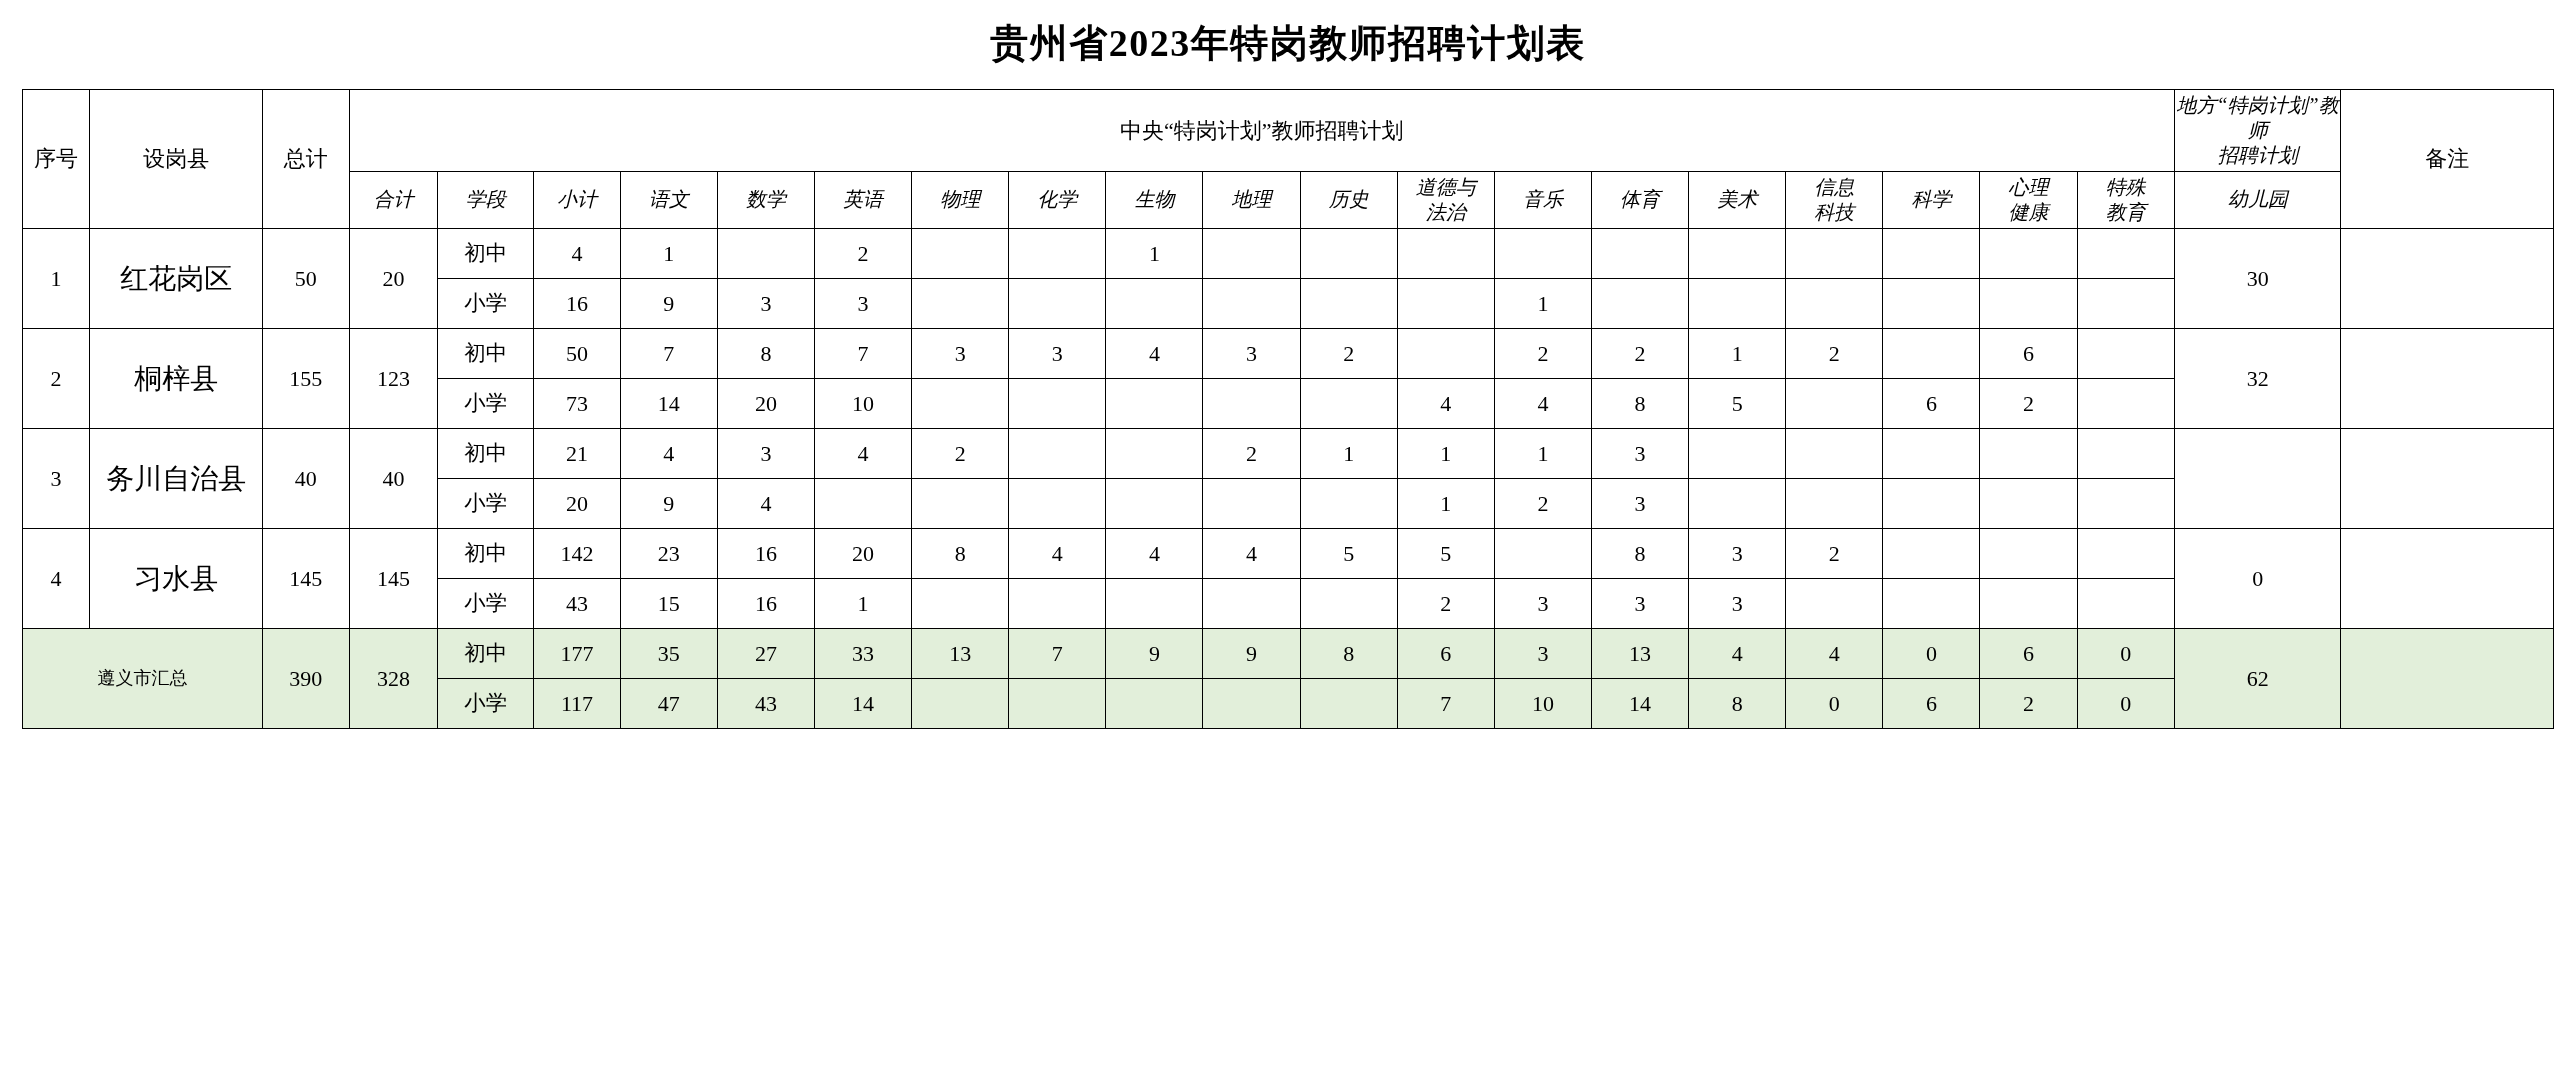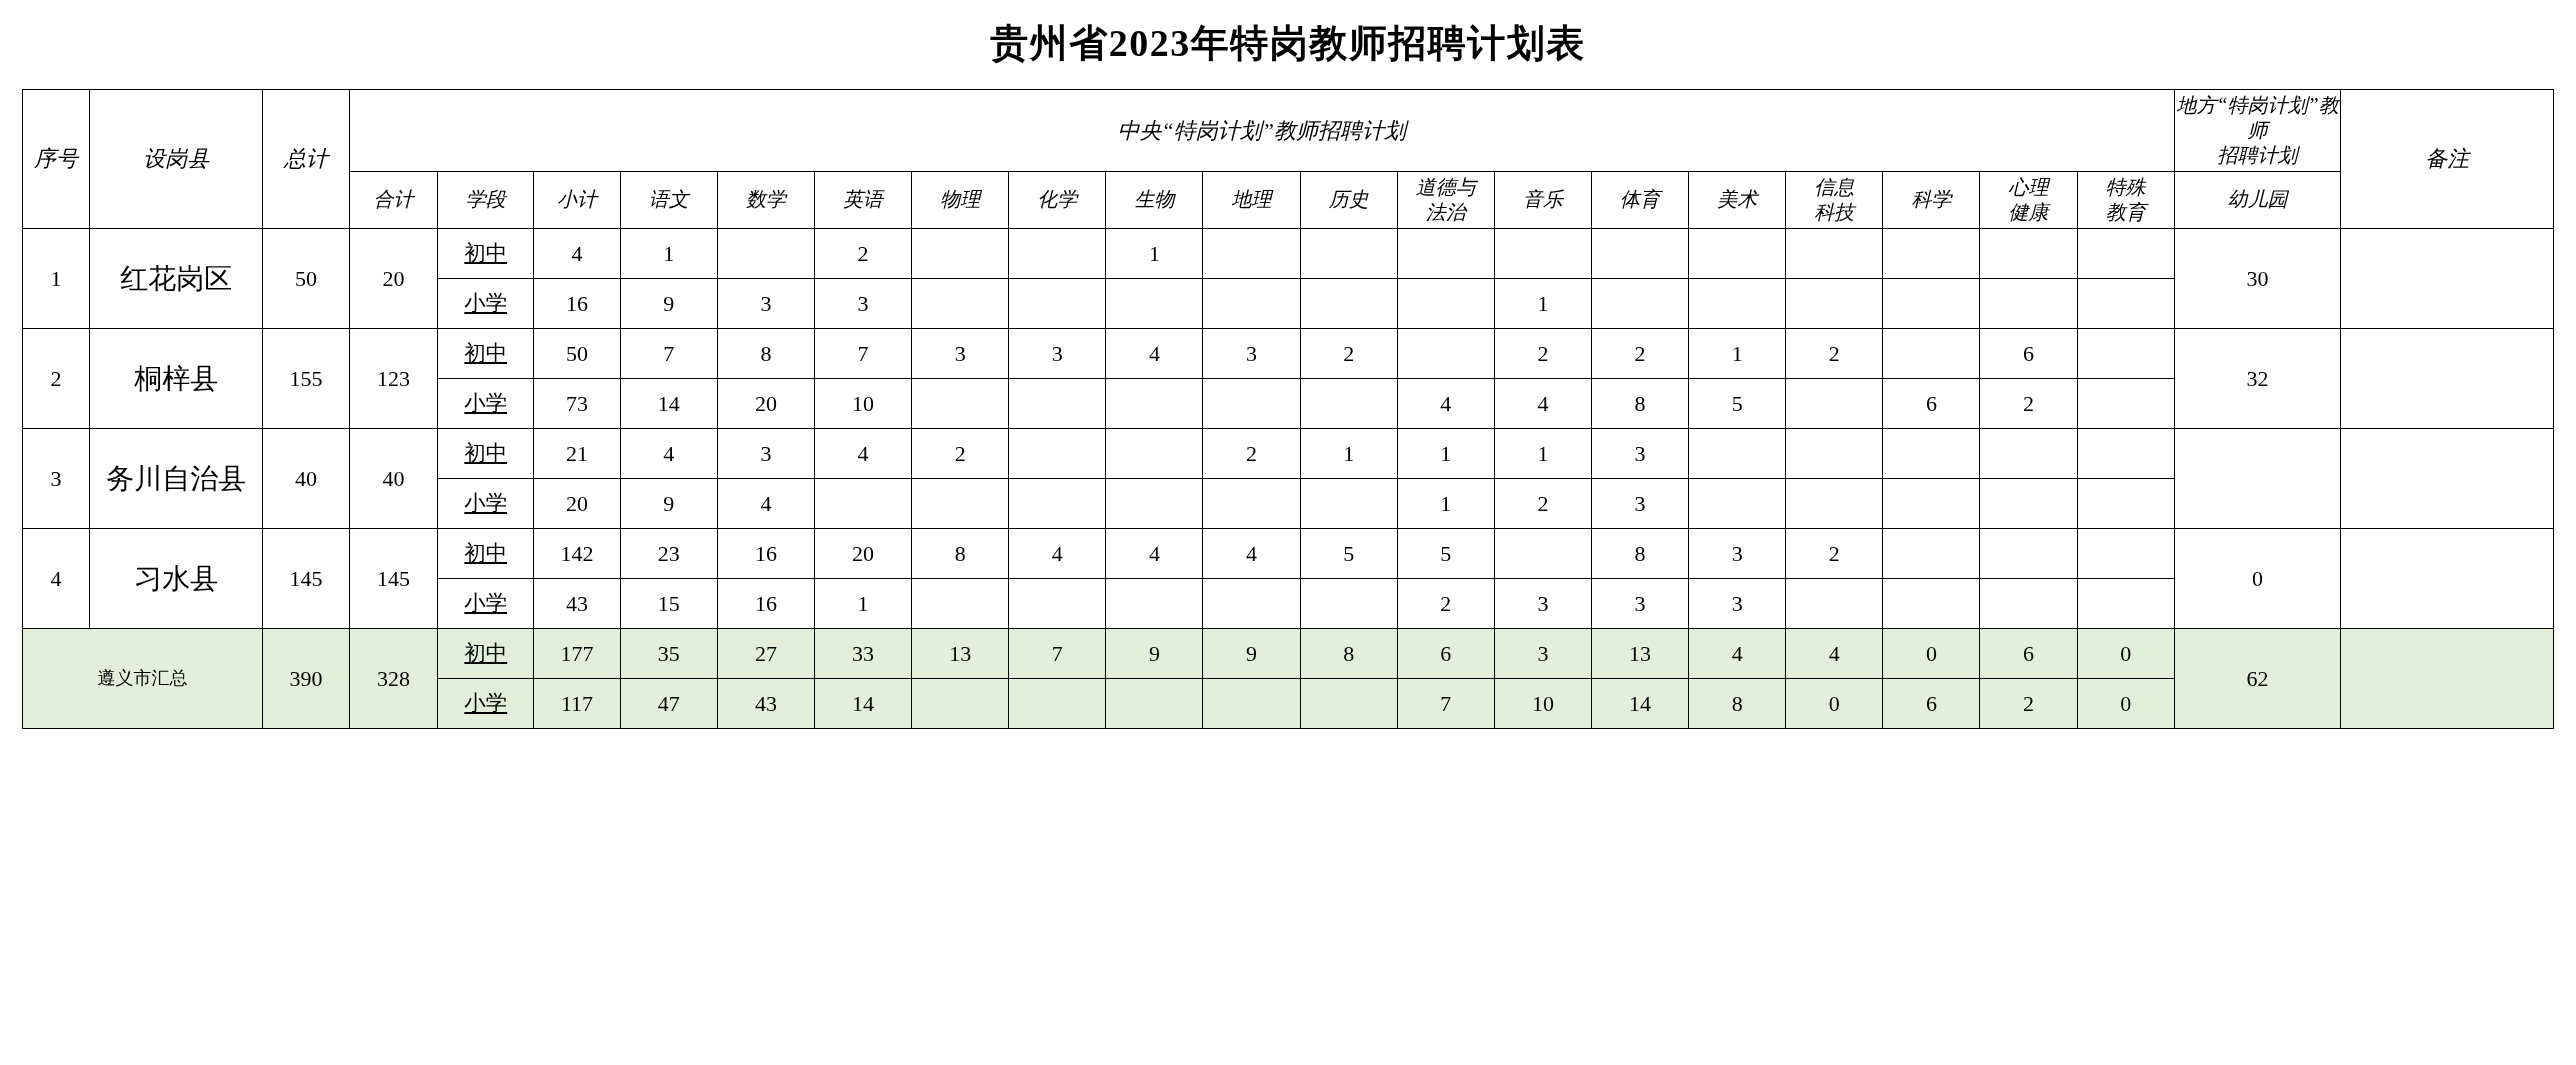--- a/index.html
+++ b/index.html
@@ -37,21 +37,20 @@
   table.plan td, table.plan th {
     border: 1.5px solid #000000;
     text-align: center;
     vertical-align: middle;
     padding: 2.9px 1.5px;
     font-weight: normal;
     line-height: 1.25;
   }
   .hdr-center {
     font-size: 22px;
-    font-style: italic;
   }
   .hdr-small {
     font-size: 20px;
     font-style: italic;
   }
   .r-seq { width: 63px; }
   .r-county { width: 162px; }
   .r-total { width: 81px; }
   .r-sum { width: 83px; }
   .r-stage { width: 90px; }
@@ -64,21 +63,20 @@
     background: #e2efda;
   }
   .summary .county-cell {
     font-size: 18px;
   }
   .cell-num {
     font-size: 22px;
   }
   .stage-cell {
     font-size: 21.4px;
-    text-decoration: underline;
   }
   .county-cell {
     font-size: 28px;
   }
 </style>
 </head>
 <body>
 
 <div class="page">
 

